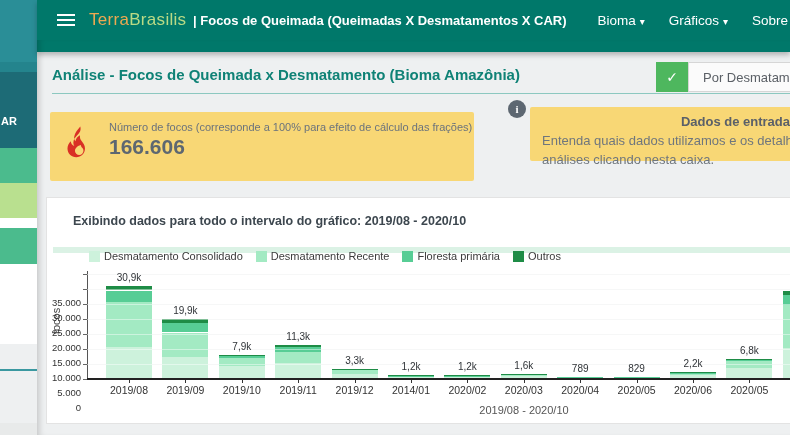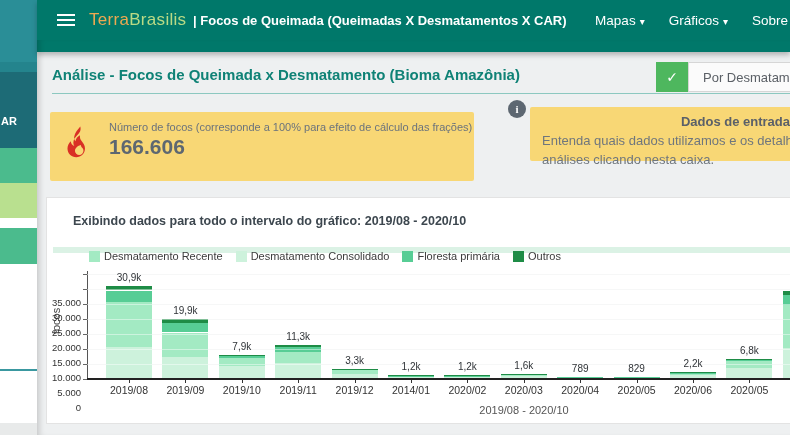--- a/index.html
+++ b/index.html
@@ -1,20 +1,20 @@
 <!DOCTYPE html>
 <html><head>
 <meta charset="utf-8">
 <style>
   html,body{margin:0;padding:0;}
   body{font-family:"Liberation Sans","DejaVu Sans",sans-serif;}
   #page{position:relative;width:790px;height:435px;background:#eef0f1;overflow:hidden;}
 
   
-  #sidebar{position:absolute;left:0;top:0;width:37px;height:435px;background:#fff;}
+  #sidebar{position:absolute;left:0;top:0;width:37px;height:344px;background:#fff;}
   .sb-seg{position:absolute;left:0;width:37px;}
   .sb-teal1{top:0;height:62px;background:#2a8e97;}
   .sb-teal2{top:62px;height:10px;background:#24848d;}
   .sb-dark{top:72px;height:76px;background:#1d6b76;}
   .sb-green1{top:148px;height:35px;background:#4bbb8d;}
   .sb-lime{top:183px;height:35px;background:#b9e08f;}
   .sb-green2{top:228px;height:36px;background:#4bbb8d;}
   .sb-line{top:369px;height:2px;background:#3a98a0;}
   .sb-gray{top:423px;height:12px;background:#e8eaea;}
   #sidebar-label{position:absolute;left:1px;top:115px;color:#fff;font-size:11px;font-weight:bold;}
@@ -103,21 +103,21 @@
     <div id="hamburger">
       <span></span>
         <span></span>
         <span></span>
     </div>
     <div id="logo">
       <span class="terra">Terra</span><span class="brasilis">Brasilis</span>
     </div>
     <div id="header-title">| Focos de Queimada (Queimadas X Desmatamentos X CAR)</div>
     <div id="nav">
-      <div class="nav-item"><span>Mapas</span><span class="caret">▾</span></div>
+      <div class="nav-item"><span>Bioma</span><span class="caret">▾</span></div>
       <div class="nav-item"><span>Gráficos</span><span class="caret">▾</span></div>
       <div class="nav-item"><span>Sobre</span></div>
     </div>
   </div>
 
   <div id="content">
 
     <div id="analysis-title">Análise - Focos de Queimada x Desmatamento (Bioma Amazônia)</div>
     <div id="title-hr"></div>
 
@@ -142,26 +142,26 @@
         <div>Entenda quais dados utilizamos e os detalhes sobre</div>
         <div>análises clicando nesta caixa.</div>
       </div>
     </div>
 
     <div id="card">
       <div id="range-text">Exibindo dados para todo o intervalo do gráfico: 2019/08 - 2020/10</div>
       <div id="top-strip"></div>
       <div id="legend">
           <div class="legend-item">
+            <span class="legend-swatch" style="background: rgb(205, 242, 220);"></span>
+            <span class="legend-label">Desmatamento Consolidado</span>
+          </div>
+          <div class="legend-item">
             <span class="legend-swatch" style="background: rgb(163, 234, 195);"></span>
             <span class="legend-label">Desmatamento Recente</span>
-          </div>
-          <div class="legend-item">
-            <span class="legend-swatch" style="background: rgb(205, 242, 220);"></span>
-            <span class="legend-label">Desmatamento Consolidado</span>
           </div>
           <div class="legend-item">
             <span class="legend-swatch" style="background: rgb(87, 205, 149);"></span>
             <span class="legend-label">Floresta primária</span>
           </div>
           <div class="legend-item">
             <span class="legend-swatch" style="background: rgb(30, 140, 70);"></span>
             <span class="legend-label">Outros</span>
           </div>
         </div>

